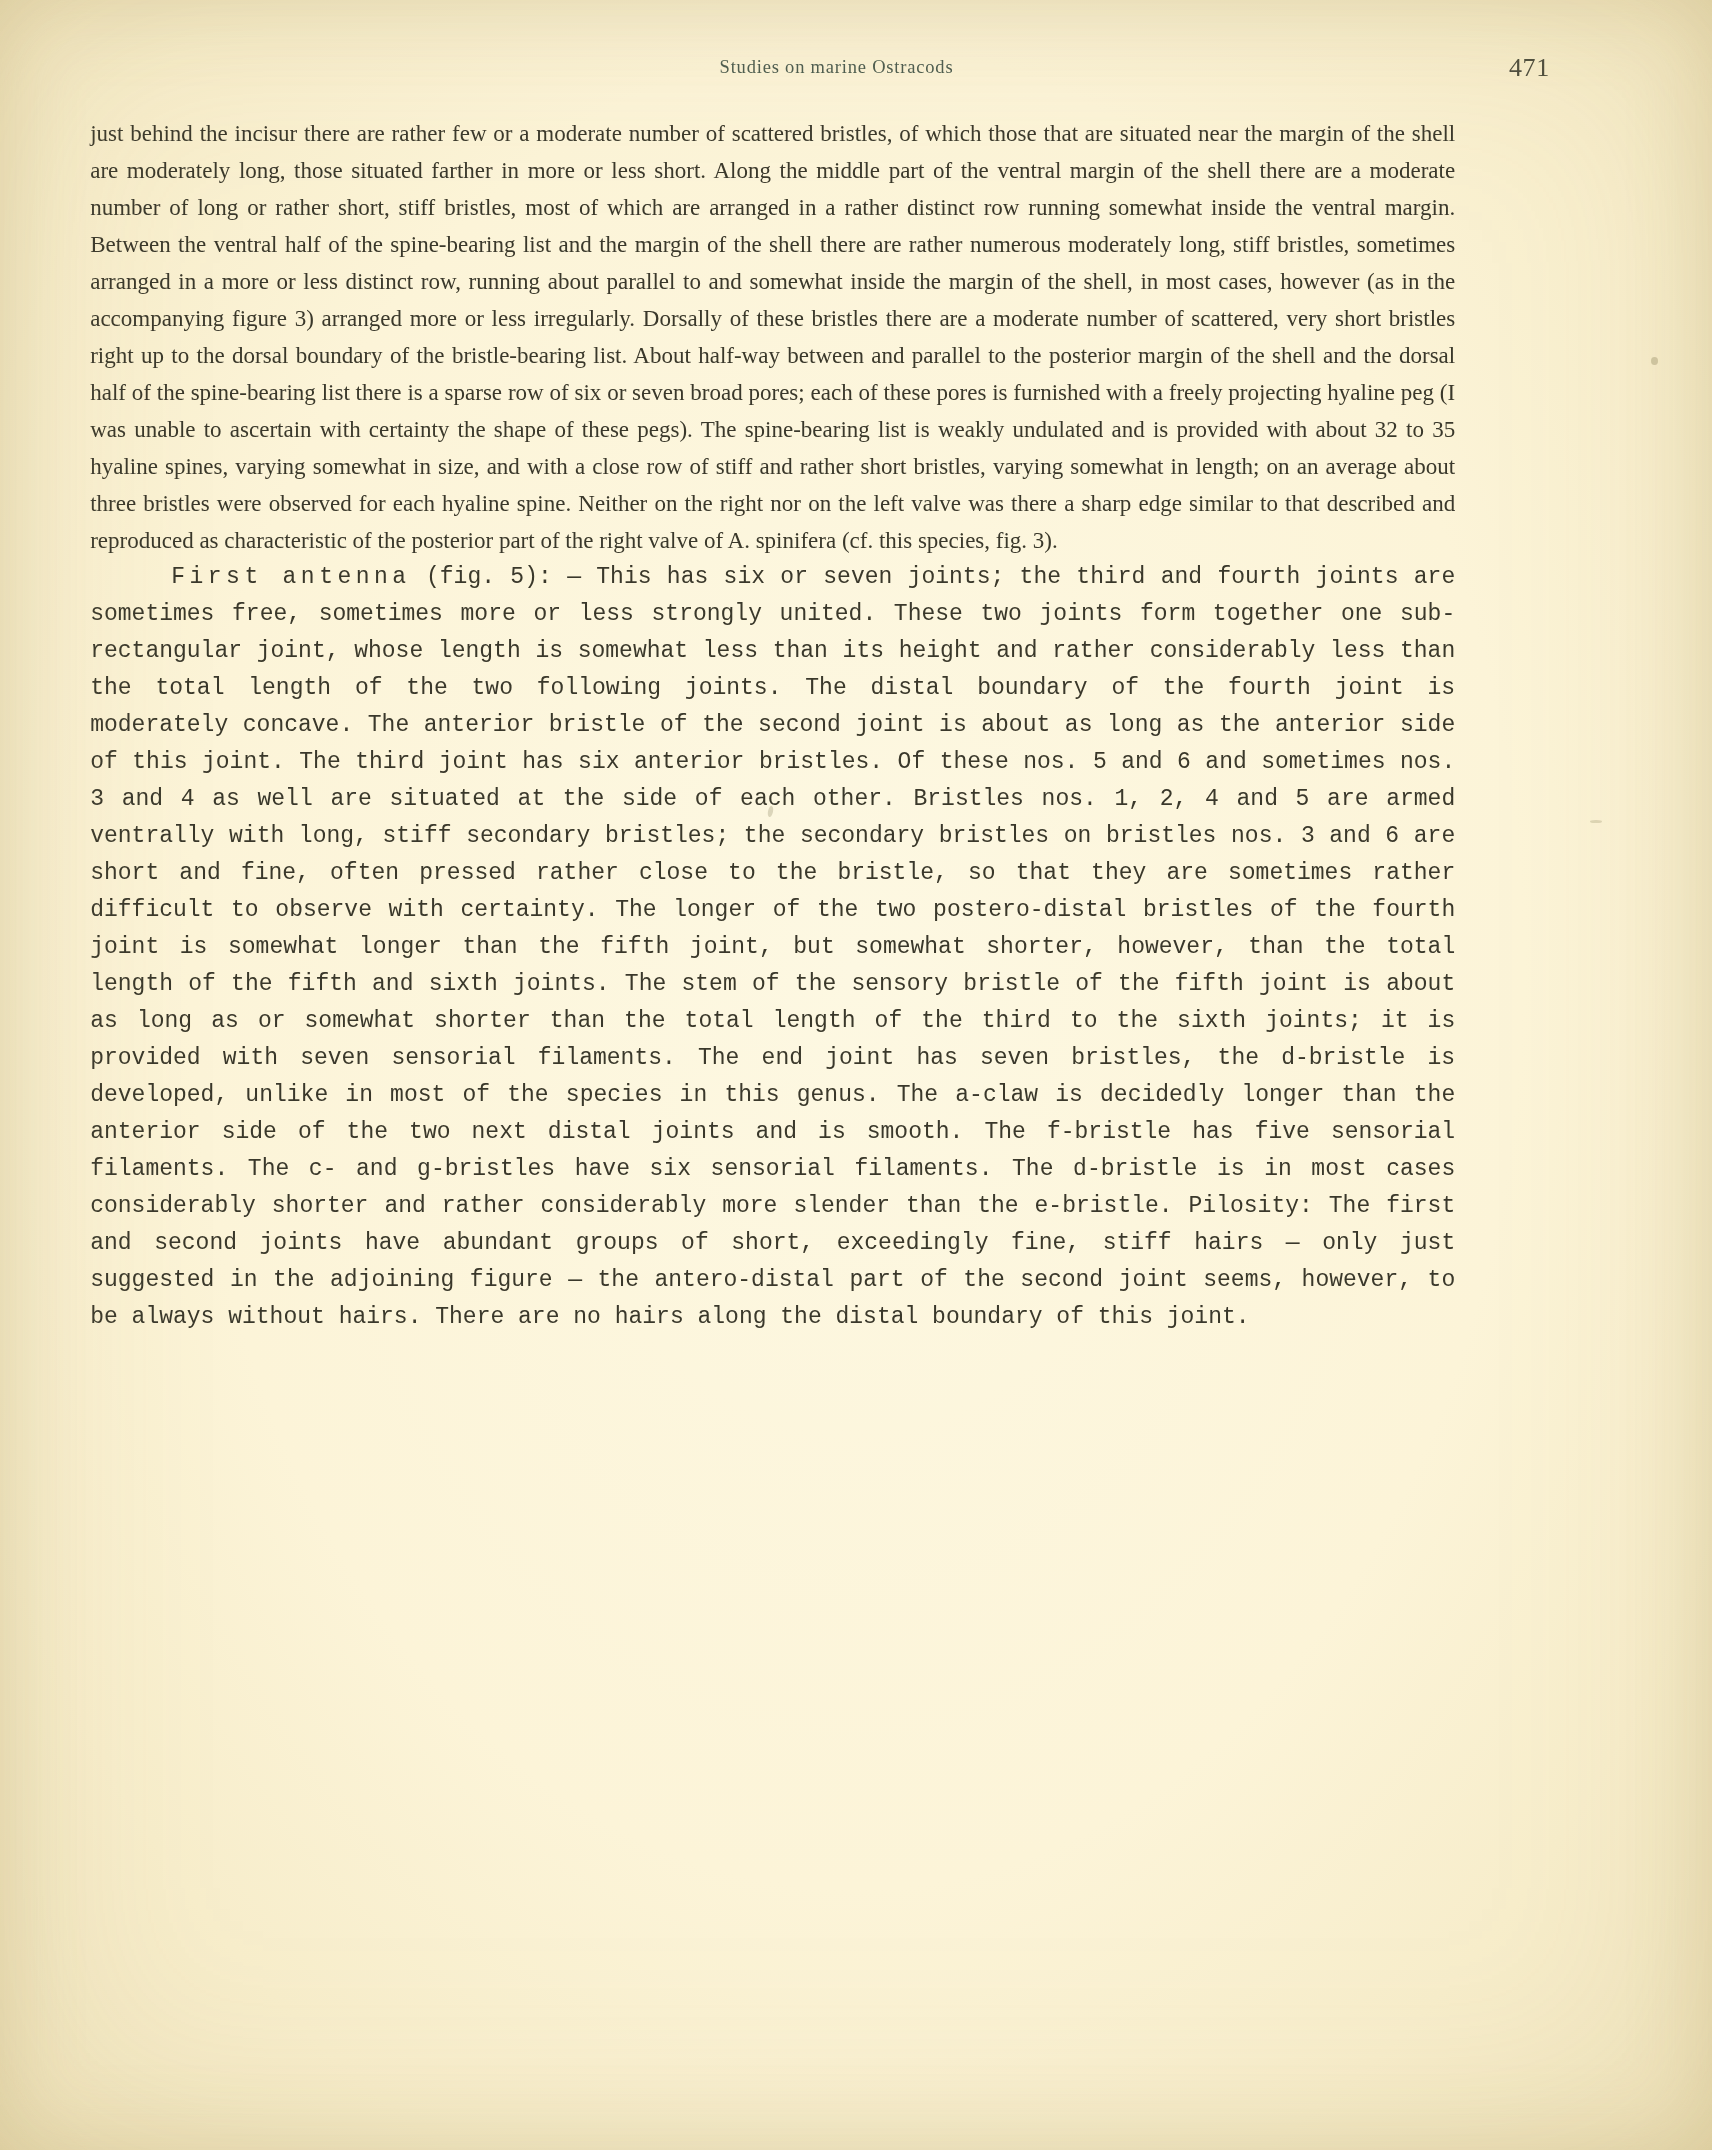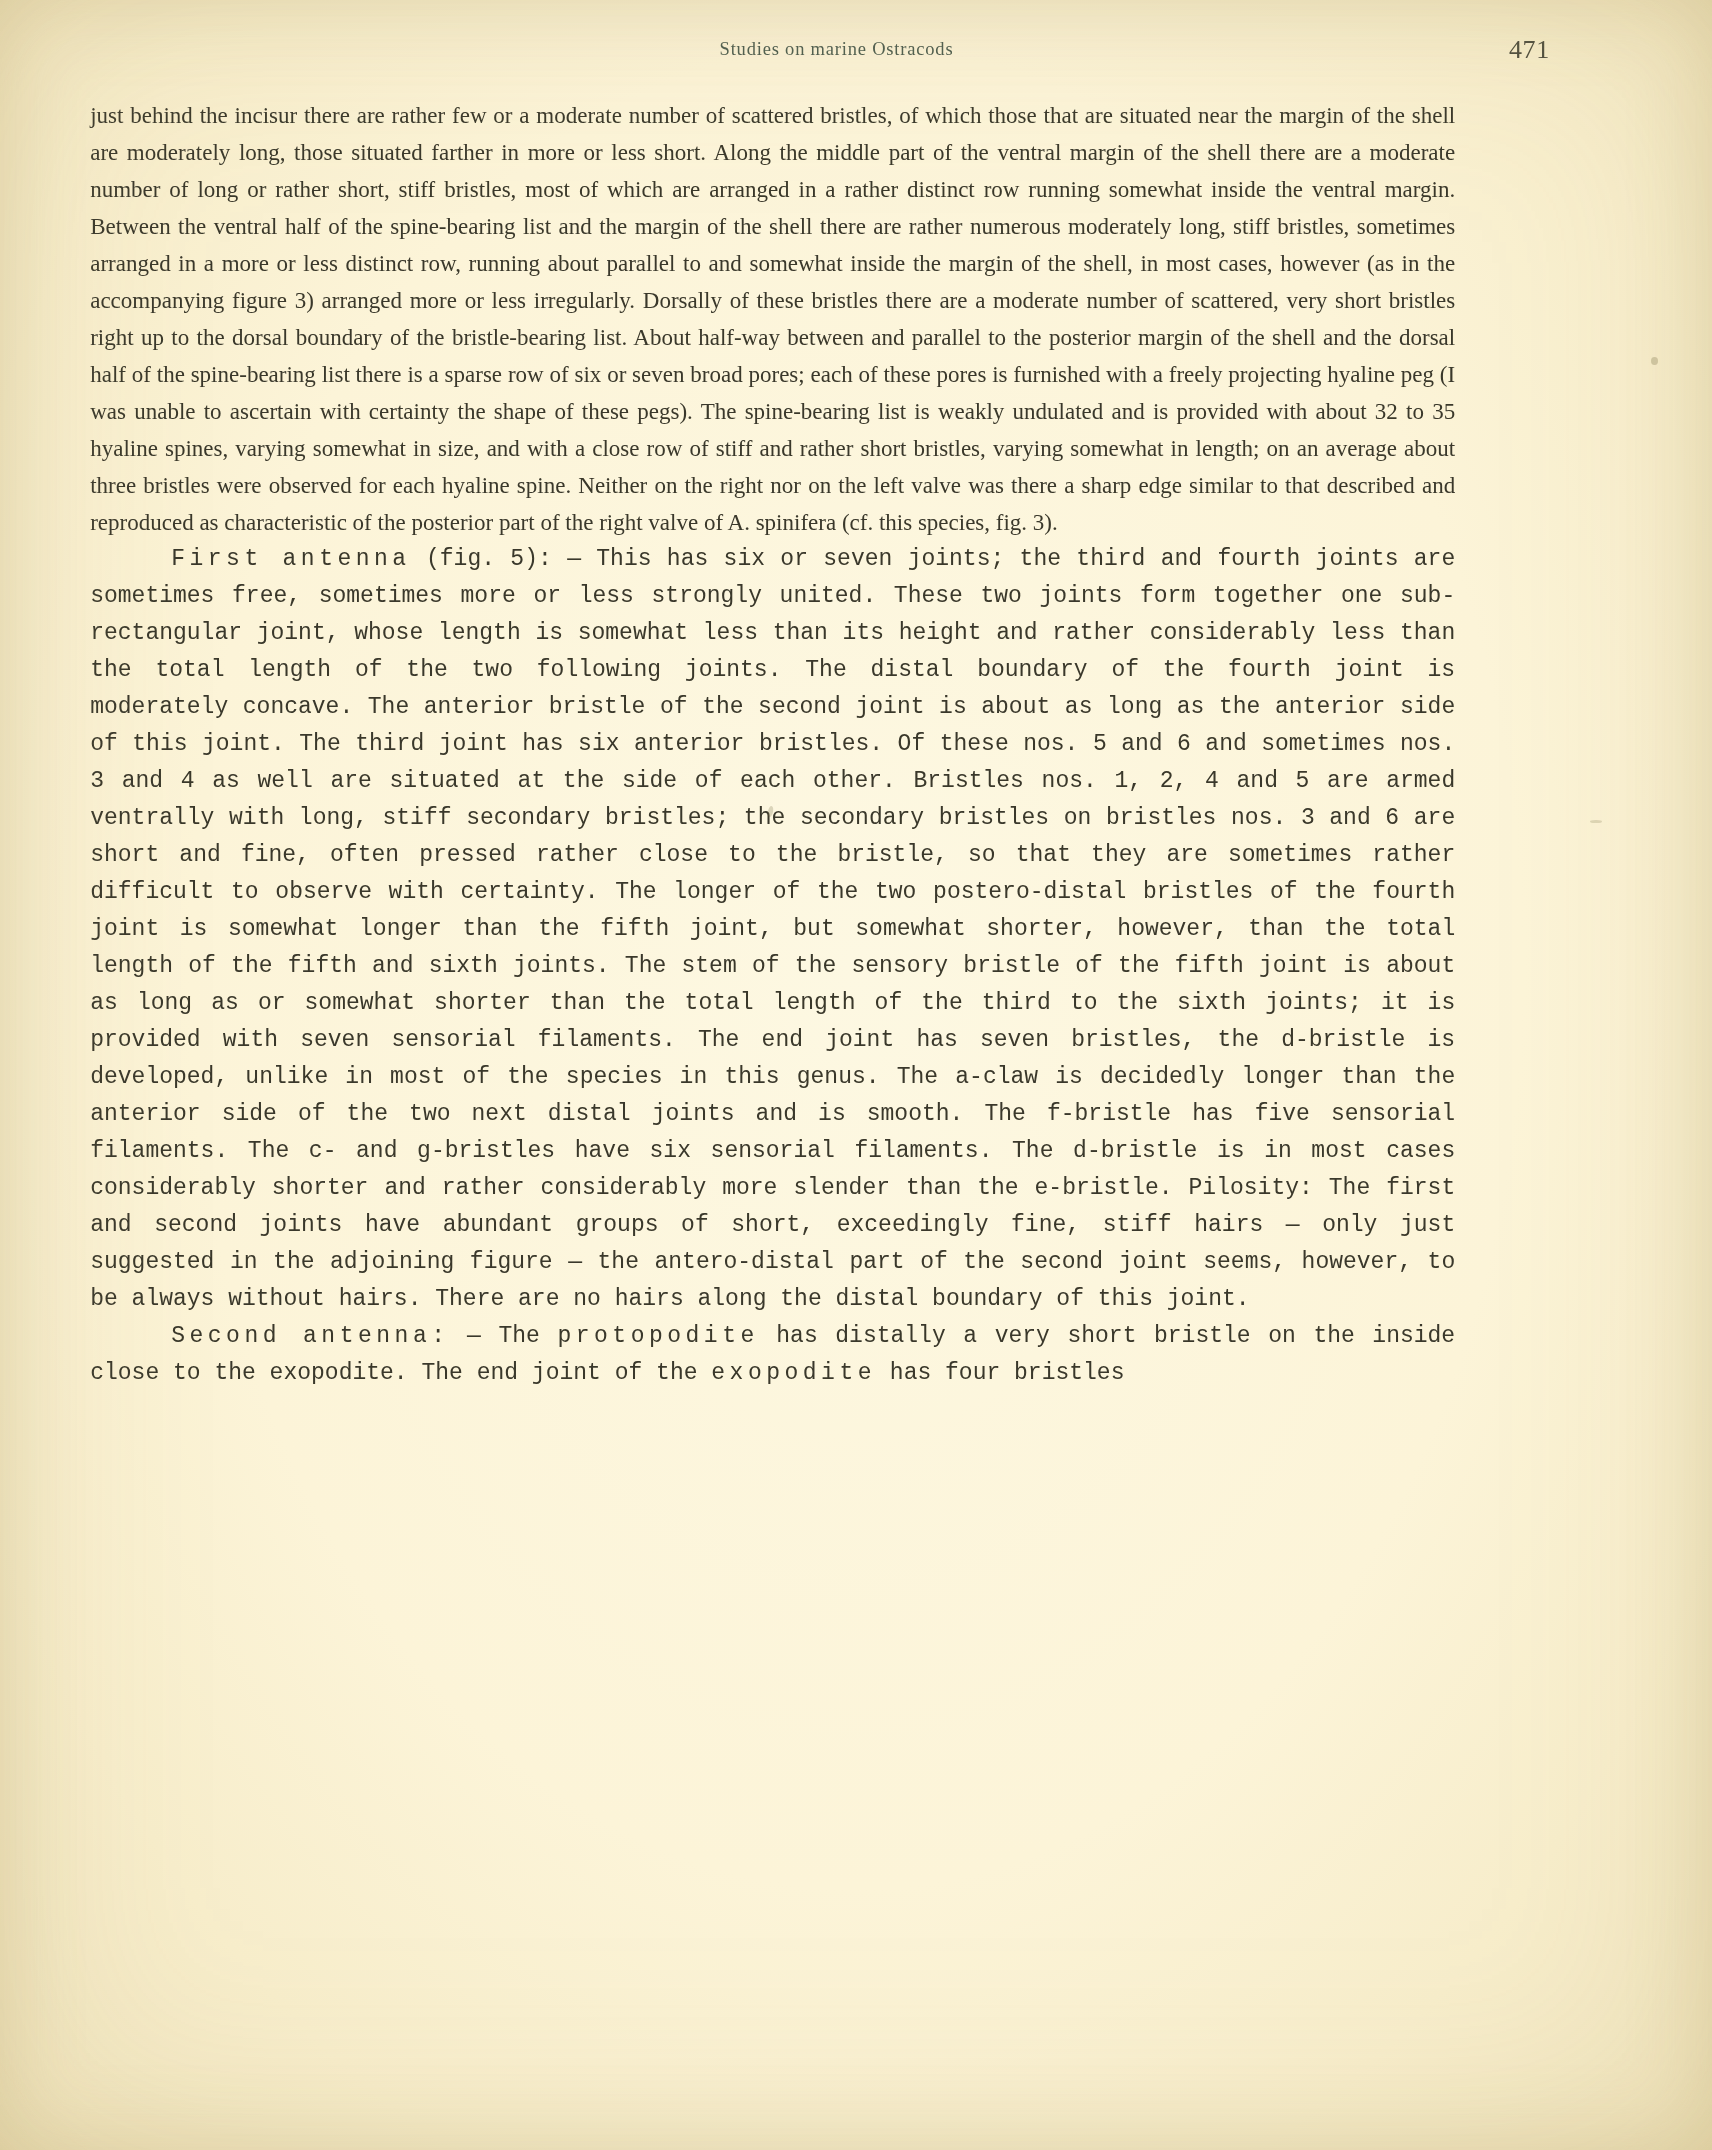--- a/index.html
+++ b/index.html
@@ -18,21 +18,21 @@
   .page {
     position: absolute;
     top: 0; left: 0;
     width: 1712px;
     height: 2151px;
     background:
       radial-gradient(ellipse at 50% 45%, #fdf8e2 0%, #fcf4d8 55%, #f7edcb 78%, #efe3bc 100%);
   }
   .page-inner {
     position: absolute;
-    top: 39px;
+    top: 57px;
     left: 82px;
     width: 1509px;
   }
   .running-head {
     position: relative;
     height: 41px;
     margin-bottom: 16.5px;
   }
   .head-title {
     position: absolute;
@@ -100,21 +100,20 @@
       <div class="head-title">Studies on marine Ostracods</div>
       <div class="head-folio">471</div>
     </div>
 
     <div class="body-text">
 
       <p><span>just behind the incisur there are rather few or a moderate number of scattered bristles, of which those that are situated near the margin of the shell are moderately long, those situated farther in more or less short. Along the middle part of the ventral margin of the shell there are a moderate number of long or rather short, stiff bristles, most of which are arranged in a rather distinct row running somewhat inside the ventral margin. Between the ventral half of the spine-bearing list and the margin of the shell there are rather numerous moderately long, stiff bristles, sometimes arranged in a more or less distinct row, running about parallel to and somewhat inside the margin of the shell, in most cases, however (as in the accompanying figure 3) arranged more or less irregularly. Dorsally of these bristles there are a moderate number of scattered, very short bristles right up to the dorsal boundary of the bristle-bearing list. About half-way between and parallel to the posterior margin of the shell and the dorsal half of the spine-bearing list there is a sparse row of six or seven broad pores; each of these pores is furnished with a freely projecting hyaline peg (I was unable to ascertain with certainty the shape of these pegs). The spine-bearing list is weakly undulated and is provided with about 32 to 35 hyaline spines, varying somewhat in size, and with a close row of stiff and rather short bristles, varying somewhat in length; on an average about three bristles were observed for each hyaline spine. Neither on the right nor on the left valve was there a sharp edge similar to that described and reproduced as characteristic of the posterior part of the right valve of </span><span class="italic">A. spinifera</span><span> (cf. this species, fig. 3).</span></p>
 
       <p class="indent"><span class="spaced">First antenna</span><span> (fig. 5): — This has six or seven joints; the third and fourth joints are sometimes free, sometimes more or less strongly united. These two joints form together one sub-rectangular joint, whose length is somewhat less than its height and rather considerably less than the total length of the two following joints. The distal boundary of the fourth joint is moderately concave. The anterior bristle of the second joint is about as long as the anterior side of this joint. The third joint has six anterior bristles. Of these nos. 5 and 6 and sometimes nos. 3 and 4 as well are situated at the side of each other. Bristles nos. 1, 2, 4 and 5 are armed ventrally with long, stiff secondary bristles; the secondary bristles on bristles nos. 3 and 6 are short and fine, often pressed rather close to the bristle, so that they are sometimes rather difficult to observe with certainty. The longer of the two postero-distal bristles of the fourth joint is somewhat longer than the fifth joint, but somewhat shorter, however, than the total length of the fifth and sixth joints. The stem of the sensory bristle of the fifth joint is about as long as or somewhat shorter than the total length of the third to the sixth joints; it is provided with seven sensorial filaments. The end joint has seven bristles, the d-bristle is developed, unlike in most of the species in this genus. The a-claw is decidedly longer than the anterior side of the two next distal joints and is smooth. The f-bristle has five sensorial filaments. The c- and g-bristles have six sensorial filaments. The d-bristle is in most cases considerably shorter and rather considerably more slender than the e-bristle. Pilosity: The first and second joints have abundant groups of short, exceedingly fine, stiff hairs — only just suggested in the adjoining figure — the antero-distal part of the second joint seems, however, to be always without hairs. There are no hairs along the distal boundary of this joint.</span></p>
 
-      <p class="indent"><span class="spaced">Second antenna:</span><span> — The </span><span class="spaced">protopodite</span><span> has distally a very short bristle on the inside close to the exopodite. The end joint of the </span><span class="spaced">exopodite</span><span> has four bristles</span></p>
 
     </div>
   </div>
 
   <div class="blotch b1"></div>
   <div class="blotch b2"></div>
   <div class="blotch b3"></div>
   <div class="edge-shadow"></div>
 </div>
 

